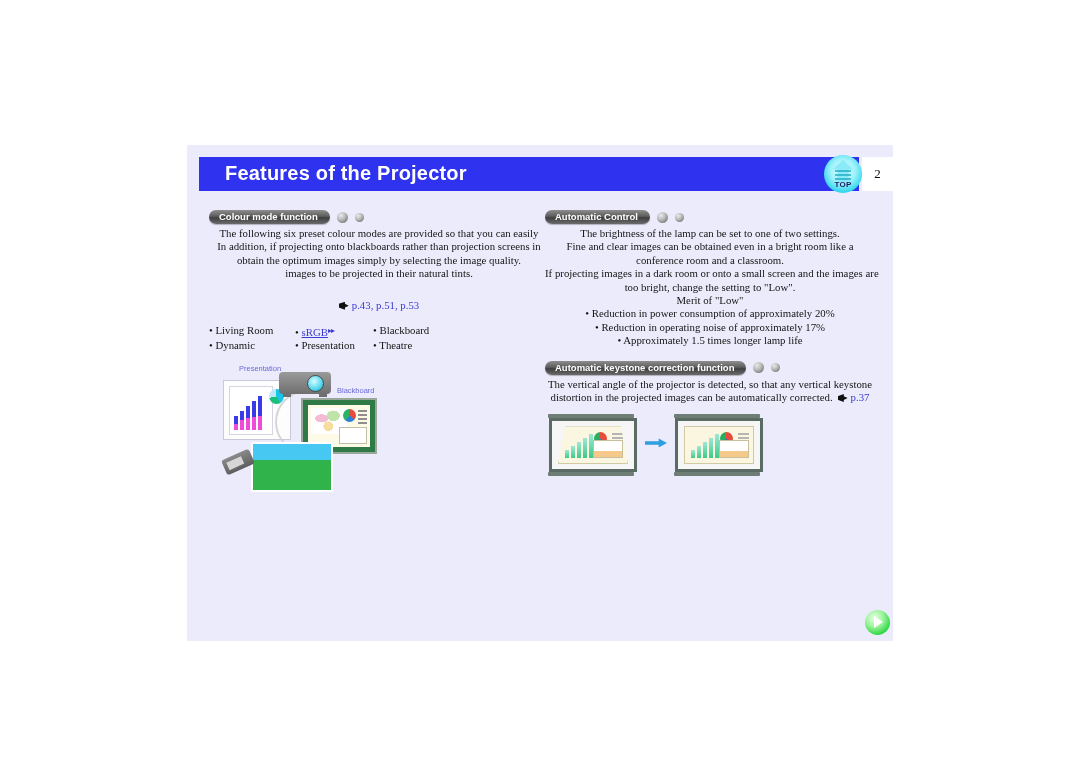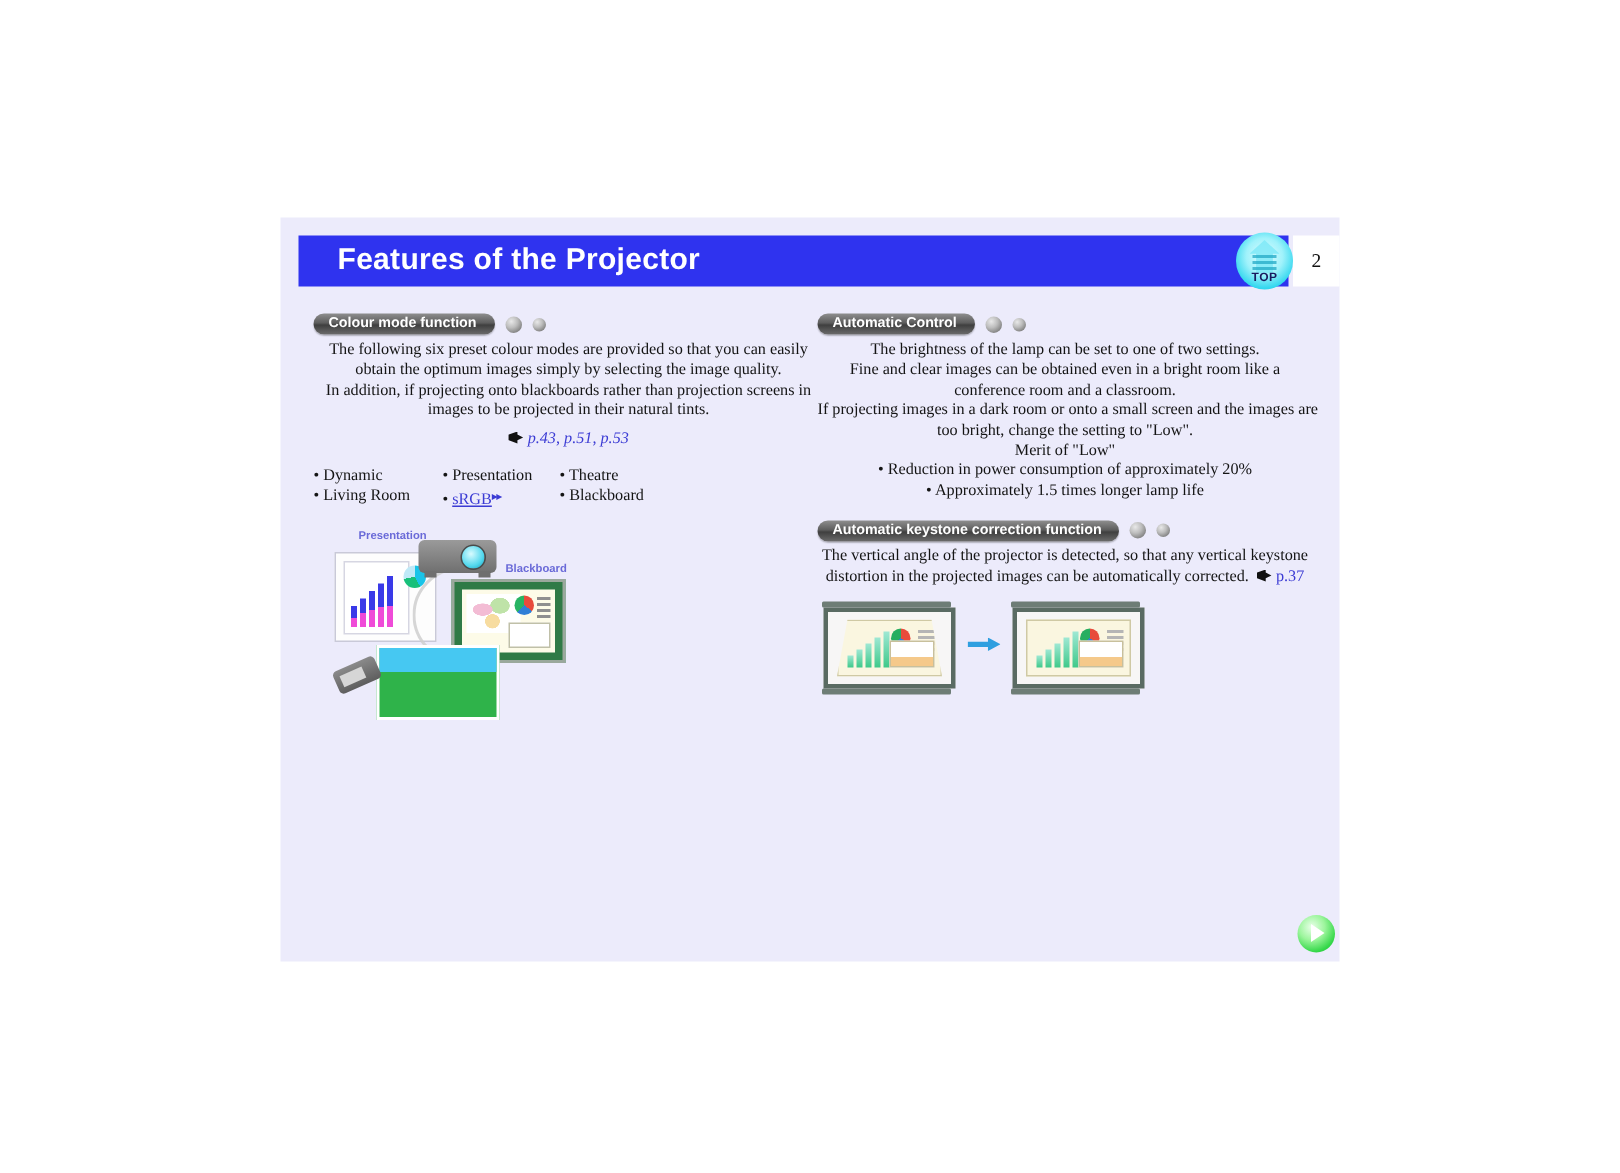--- a/index.html
+++ b/index.html
@@ -72,37 +72,37 @@
   .ball.b2{width:9px;height:9px;}
   
   .ptext{font-size:10.8px;line-height:13.4px;color:#141414;text-align:center;}
   .ptext .ln{display:block;white-space:nowrap;}
   .lnk{color:#3b3bd4;}
   .arrowmark{
     display:inline-block;width:10px;height:8px;vertical-align:-1px;margin-right:3px;
     background:#111;
     clip-path:polygon(0% 28%,62% 0%,62% 26%,100% 50%,62% 74%,62% 100%,0% 72%);
   }
-  .reflink{margin-top:5px;font-style:italic;}
+  .reflink{margin-top:18px;}
   
   .modes{margin-top:12px;font-size:10.8px;line-height:13.2px;color:#141414;}
   .modes .row{display:flex;}
   .modes .cell{white-space:nowrap;}
   .modes .c1{width:86px;}
   .modes .c2{width:78px;}
   .srgb{color:#3b3bd4;text-decoration:underline;}
   .sup{
     display:inline-block;font-size:8px;vertical-align:3px;color:#3b3bd4;
     letter-spacing:-1px;
   }
   
   .illus{position:relative;width:180px;height:130px;margin-top:10px;margin-left:8px;}
   .cap{
     position:absolute;font-family:"Liberation Sans", sans-serif;font-size:7.5px;
-    color:#6a6ad8;white-space:nowrap;font-weight:bold;
+    color:#6a6ad8;white-space:nowrap;
   }
   .screenA{
     position:absolute;left:6px;top:18px;width:66px;height:58px;
     background:#fdfdfd;border:1px solid #c9c9d8;
   }
   .screenA .inner{position:absolute;left:5px;top:5px;width:42px;height:47px;background:#fff;border:1px solid #d6d6e2;}
   .barchart{position:absolute;left:4px;bottom:4px;width:34px;height:36px;}
   .barchart i{position:absolute;bottom:0;width:4px;}
   .pie{
     position:absolute;right:6px;top:8px;width:15px;height:15px;border-radius:50%;
@@ -211,38 +211,38 @@
   <div class="col-left">
 
     <div class="sec-head">
       <span class="pill">Colour mode function</span>
       <span class="ball b1"></span>
       <span class="ball b2"></span>
     </div>
 
     <div class="ptext">
       <span class="ln">The following six preset colour modes are provided so that you can easily</span>
+      <span class="ln">In addition, if projecting onto blackboards rather than projection screens in</span>
       <span class="ln">obtain the optimum images simply by selecting the image quality.</span>
-      <span class="ln">In addition, if projecting onto blackboards rather than projection screens in</span>
       <span class="ln">images to be projected in their natural tints.</span>
       <span class="ln reflink">
         <span class="arrowmark"></span><span class="lnk">p.43, p.51, p.53</span>
       </span>
     </div>
 
     <div class="modes">
       <div class="row">
+        <span class="cell c1">• Living Room</span>
+        <span class="cell c2"><span>• </span><span class="srgb">sRGB</span><span class="sup">▸▸</span></span>
+        <span class="cell">• Blackboard</span>
+      </div>
+      <div class="row">
         <span class="cell c1">• Dynamic</span>
         <span class="cell c2">• Presentation</span>
         <span class="cell">• Theatre</span>
-      </div>
-      <div class="row">
-        <span class="cell c1">• Living Room</span>
-        <span class="cell c2"><span>• </span><span class="srgb">sRGB</span><span class="sup">▸▸</span></span>
-        <span class="cell">• Blackboard</span>
       </div>
     </div>
 
     <div class="illus">
       <div class="cap" style="left:22px;top:2px;">Presentation</div>
       <div class="cap" style="left:120px;top:24px;">Blackboard</div>
       <div class="cap" style="left:44px;top:116px;">Living Room</div>
 
       <div class="screenA">
         <div class="inner">
@@ -298,20 +298,21 @@
     </div>
 
     <div class="ptext">
       <span class="ln">The brightness of the lamp can be set to one of two settings.</span>
       <span class="ln">Fine and clear images can be obtained even in a bright room like a</span>
       <span class="ln">conference room and a classroom.</span>
       <span class="ln">If projecting images in a dark room or onto a small screen and the images are</span>
       <span class="ln">too bright, change the setting to "Low".</span>
       <span class="ln">Merit of "Low"</span>
       <span class="ln">• Reduction in power consumption of approximately 20%</span>
+      <span class="ln">• Reduction in operating noise of approximately 17%</span>
       <span class="ln">• Approximately 1.5 times longer lamp life</span>
     </div>
 
     <div class="sec-head" style="margin-top:10px;">
       <span class="pill">Automatic keystone correction function</span>
       <span class="ball b1"></span>
       <span class="ball b2"></span>
     </div>
 
     <div class="ptext">

